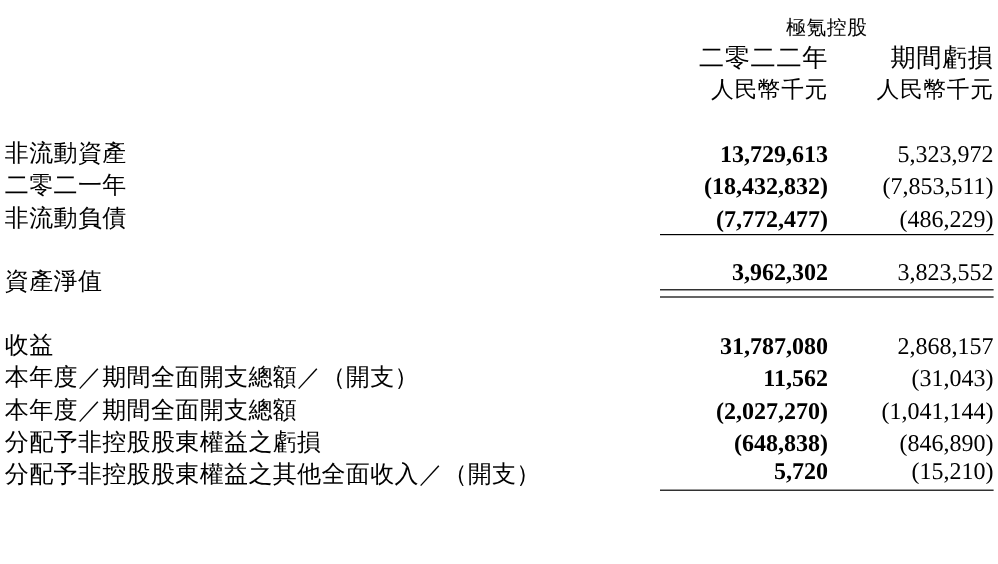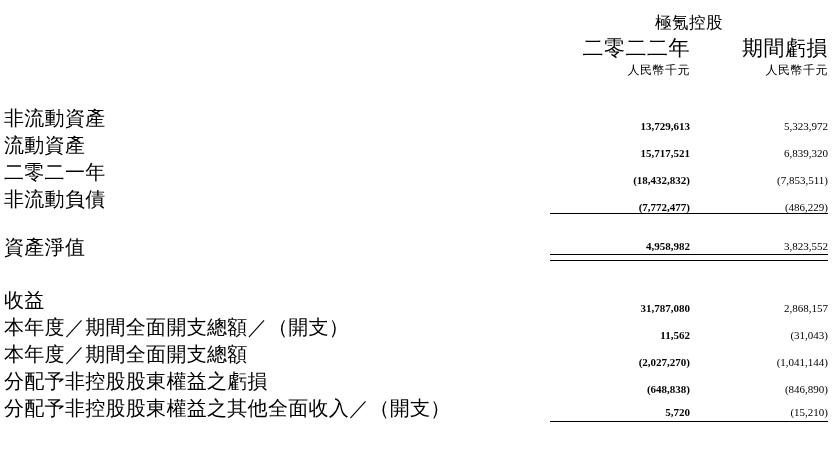--- a/index.html
+++ b/index.html
@@ -47,37 +47,37 @@
   .hdr-year {
     text-align: right;
     font-size: 21px;
     font-weight: bold;
     padding-bottom: 3px;
     padding-right: 2px;
     letter-spacing: 0.5px;
   }
   .hdr-unit {
     text-align: right;
-    font-size: 12px;
+    font-size: 19px;
     font-weight: bold;
     padding-bottom: 2px;
     padding-right: 2px;
     letter-spacing: 0.5px;
   }
 
   .row-label {
     font-size: 20px;
     letter-spacing: 0.3px;
     white-space: nowrap;
     padding-top: 2px;
     padding-bottom: 2px;
   }
   .num {
     text-align: right;
-    font-size: 11px;
+    font-size: 20px;
     padding-right: 2px;
     padding-top: 2px;
     padding-bottom: 2px;
     white-space: nowrap;
   }
   .num.bold { font-weight: bold; }
 
   
   .rule-single { border-bottom: 1.2px solid #000; }
   .sp-md td { height: 20px; }
@@ -130,43 +130,38 @@
       <tr class="sp-lg">
           <td colspan="3"></td>
         </tr>
 
       <tr>
         <td class="row-label">非流動資產</td>
         <td class="num bold">13,729,613</td>
         <td class="num">5,323,972</td>
       </tr>
       <tr>
-        <td class="row-label">流動資產</td>
-        <td class="num bold">15,717,521</td>
-        <td class="num">6,839,320</td>
-      </tr>
-      <tr>
         <td class="row-label">二零二一年</td>
         <td class="num bold">(18,432,832)</td>
         <td class="num">(7,853,511)</td>
       </tr>
       <tr>
         <td class="row-label">非流動負債</td>
         <td class="num bold rule-single">(7,772,477)</td>
         <td class="num rule-single">(486,229)</td>
       </tr>
 
       <tr class="sp-md">
           <td colspan="3"></td>
         </tr>
 
       <tr>
         <td class="row-label">資產淨值</td>
         <td class="num bold">
-          <span>4,958,982</span>
+          <span>3,962,302</span>
           <span class="dbl-wrap"></span>
         </td>
         <td class="num">
           <span>3,823,552</span>
           <span class="dbl-wrap"></span>
         </td>
       </tr>
 
       <tr class="sp-lg">
           <td colspan="3"></td>

